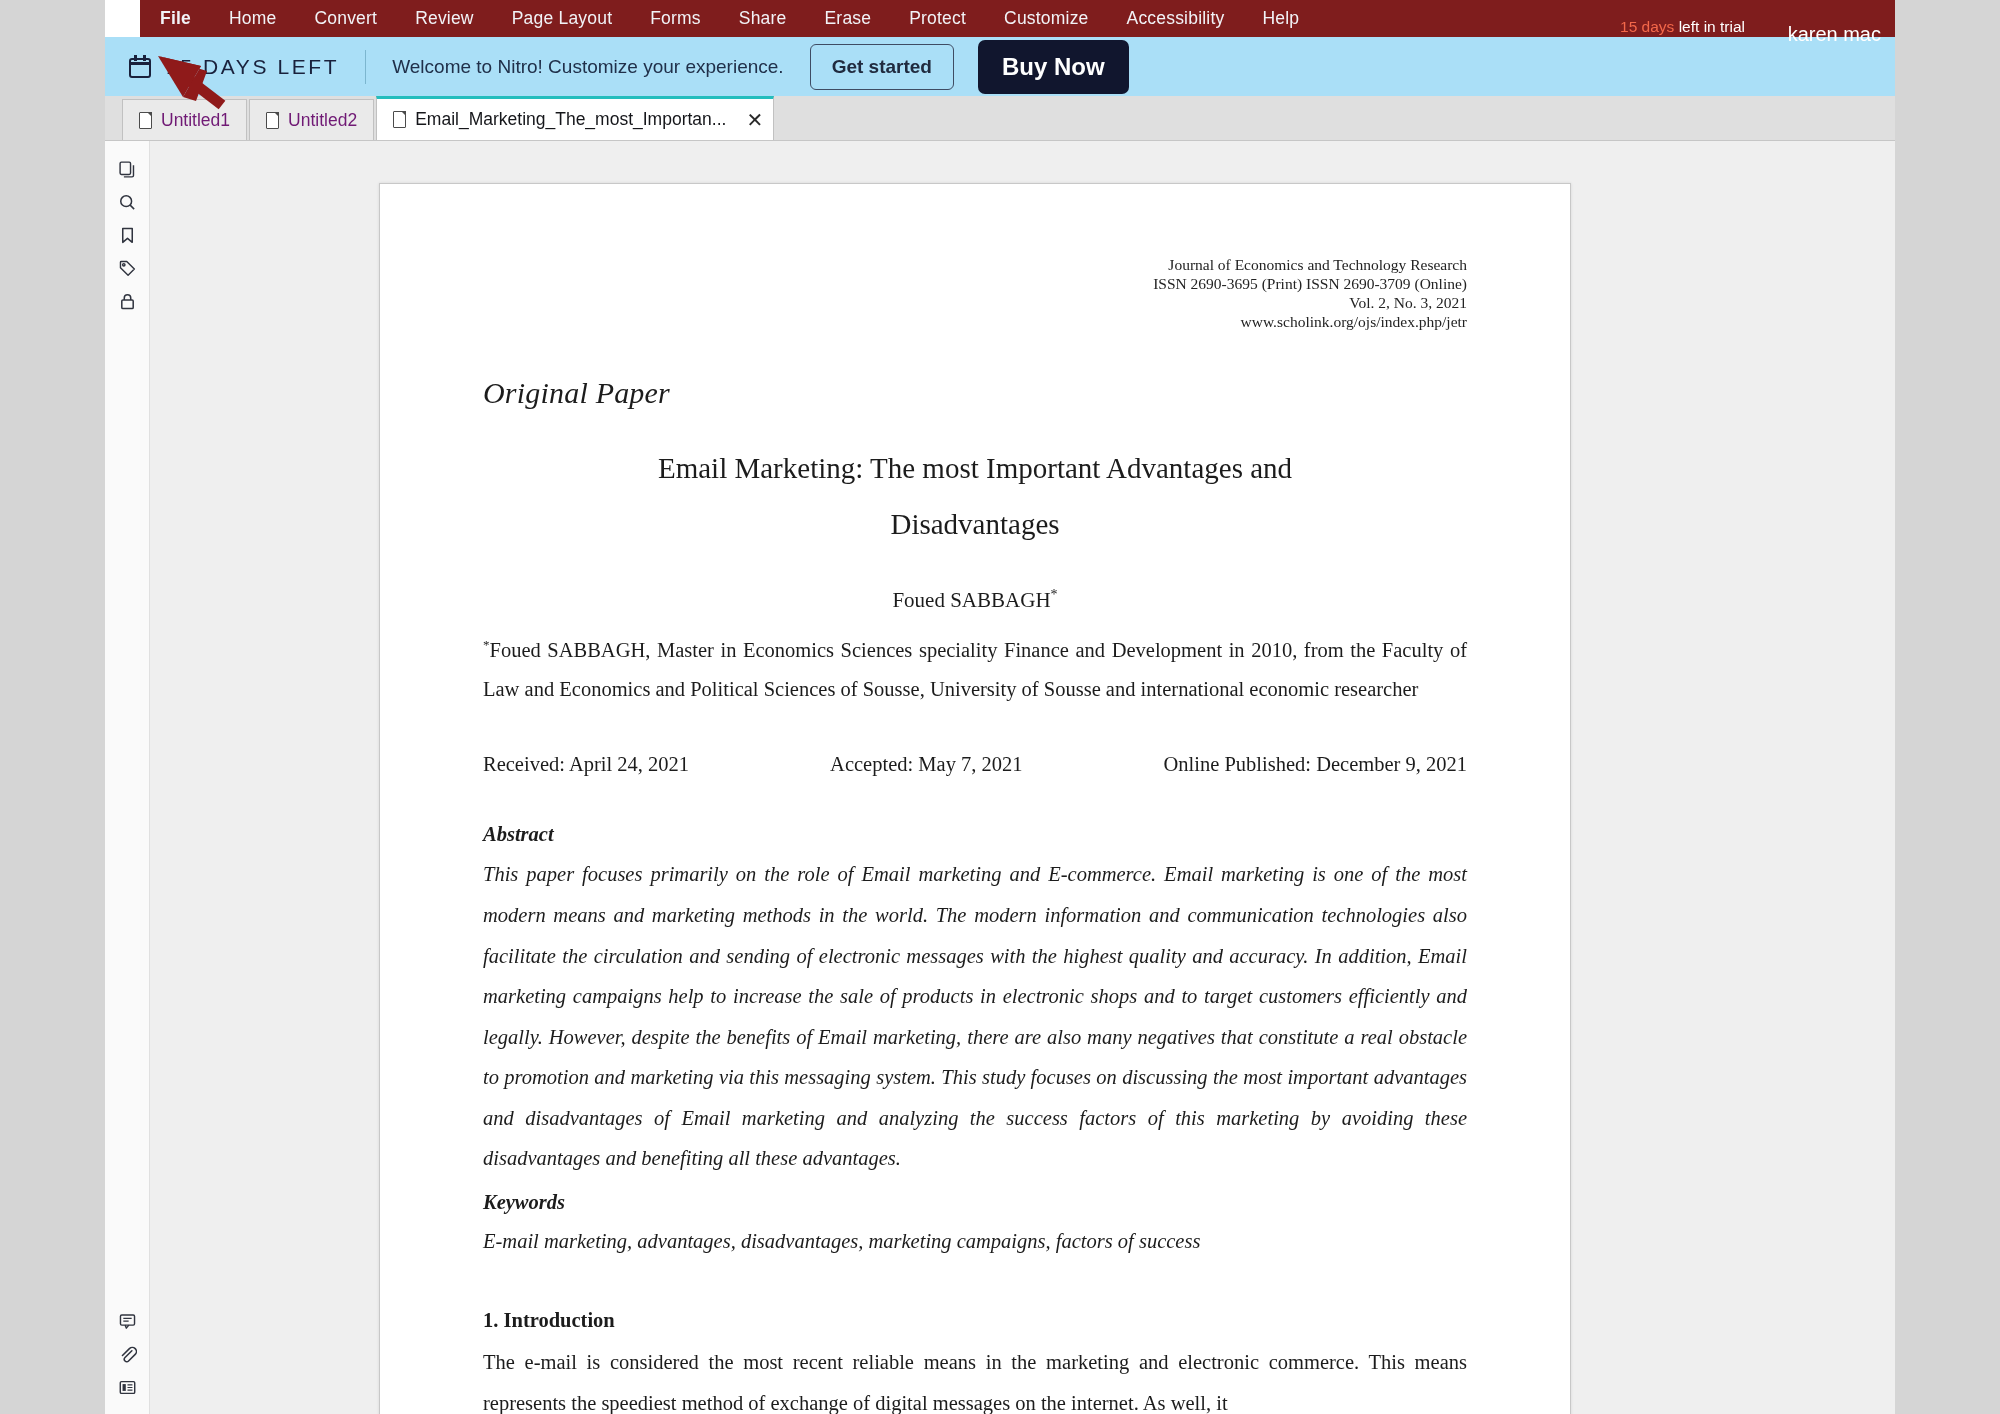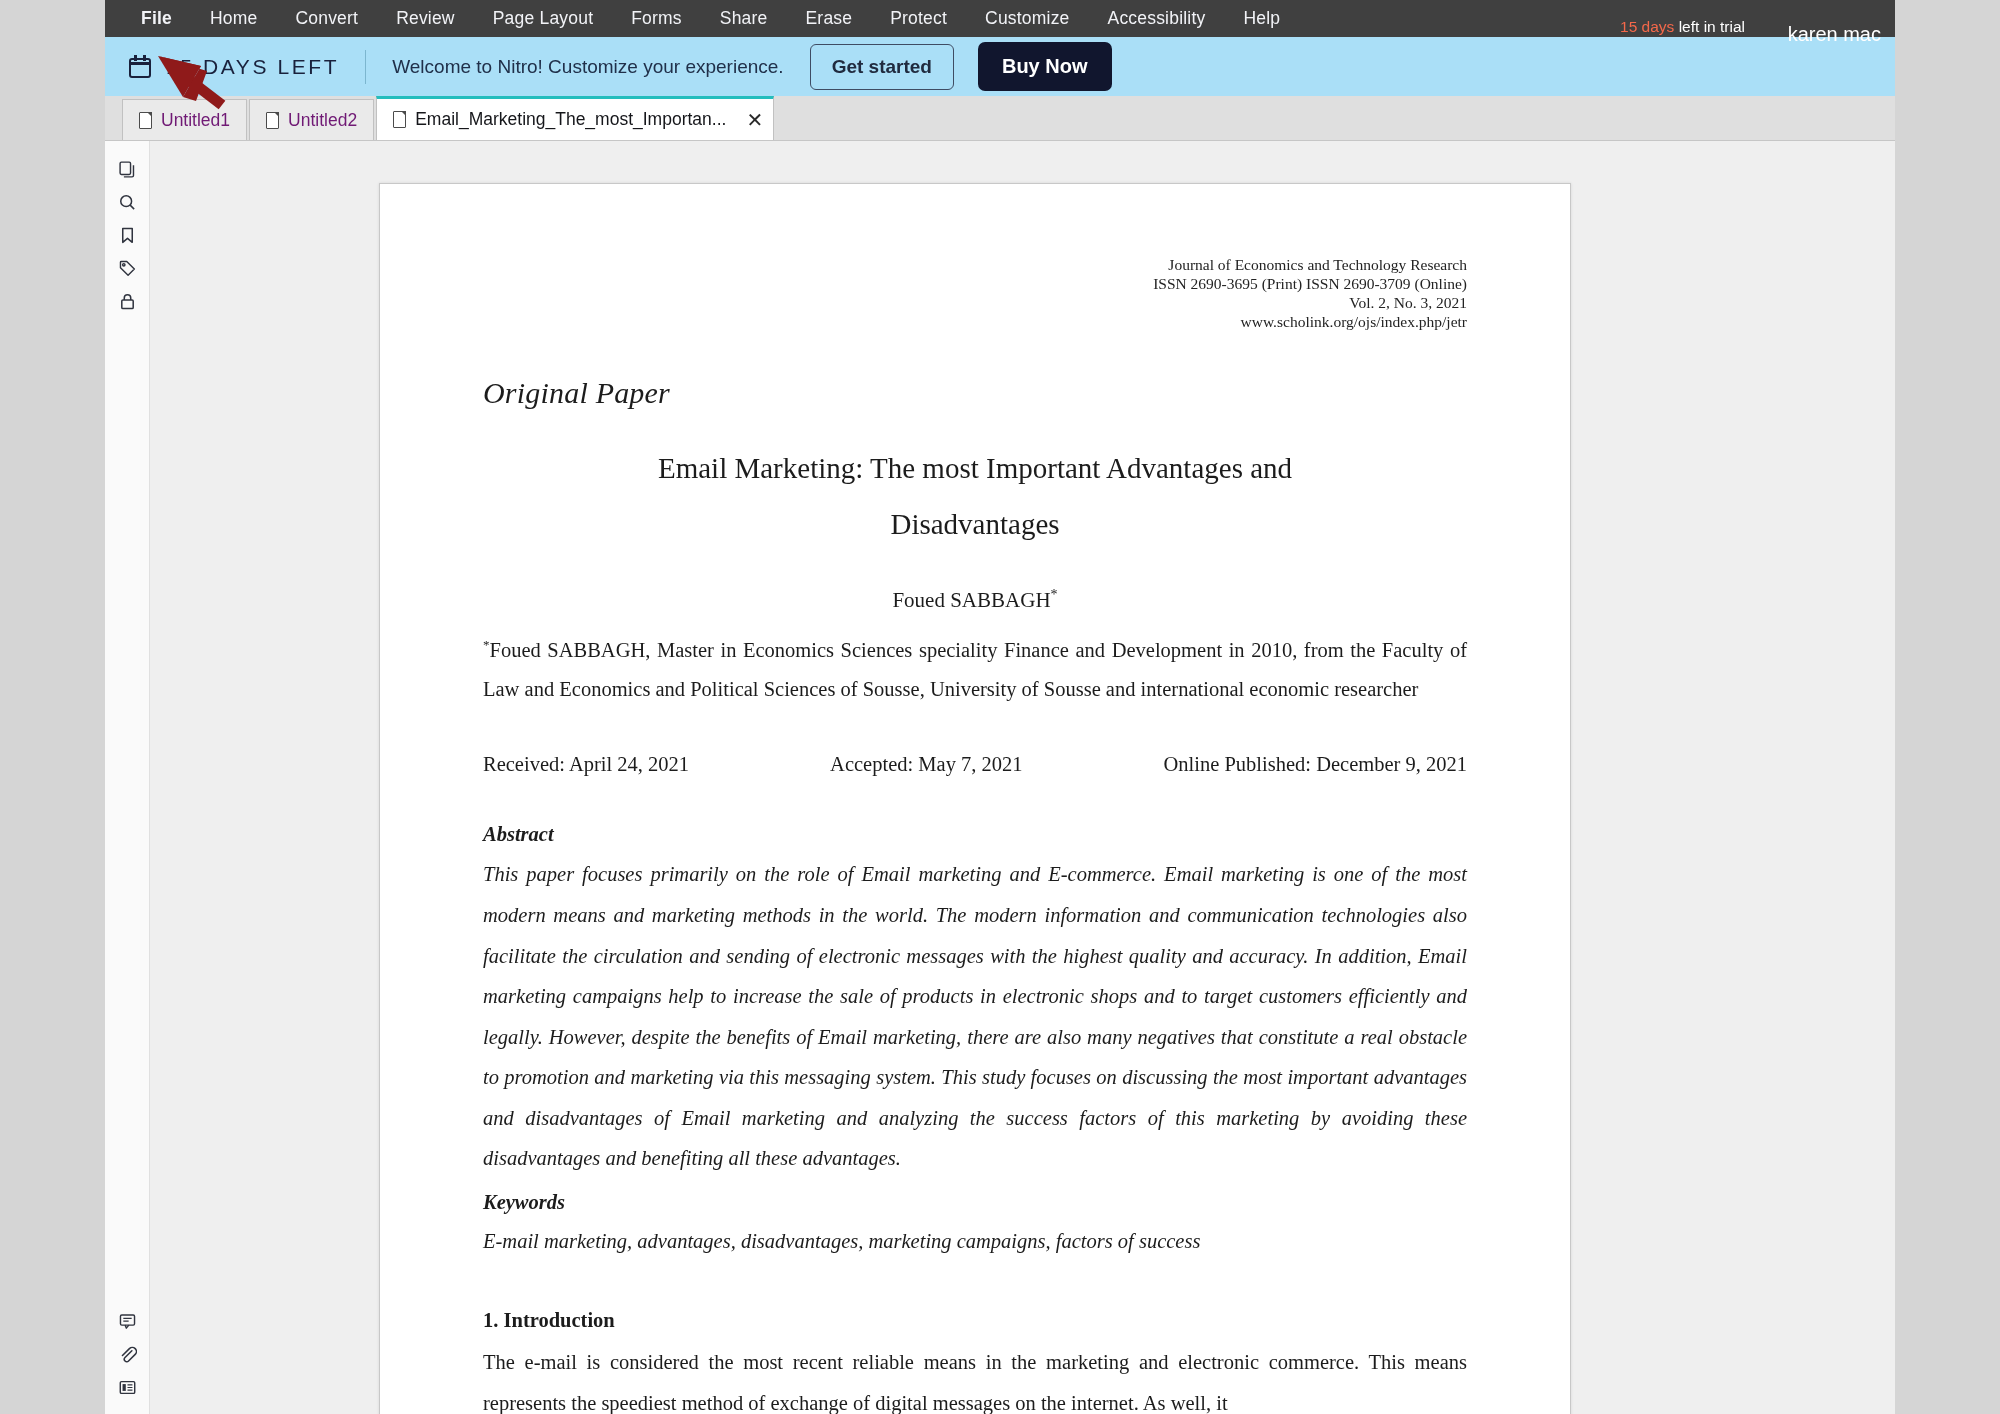--- a/index.html
+++ b/index.html
@@ -17,25 +17,26 @@
     left: 105px; top: 0;
     width: 1790px; height: 1414px;
     background: #ffffff;
     overflow: hidden;
   }
 
   
   #menu-bar {
     position: relative;
     height: 37px;
-    background: #404040;
+    background: #7f1d1d;
     display: flex;
     align-items: center;
-    padding-left: 17px;
+    padding-left: 1px;
     white-space: nowrap;
+    margin-left: 35px;
   }
   .menu-item {
     color: #f2f3f7;
     font-size: 17.5px;
     padding: 0 19px;
     line-height: 37px;
     letter-spacing: .2px;
     cursor: default;
   }
   .menu-item.active { font-weight: bold; }
@@ -93,21 +94,21 @@
     background: transparent;
     color: #202b3f; font-size: 19px; font-weight: bold;
     padding: 11px 21px; cursor: pointer;
     font-family: "Liberation Sans", sans-serif;
     white-space: nowrap;
   }
   #buy-now-btn {
     margin-left: 24px;
     border: none; border-radius: 7px;
     background: #11162e;
-    color: #ffffff; font-size: 20px; font-weight: bold;
+    color: #ffffff; font-size: 24px; font-weight: bold;
     padding: 13px 24px; cursor: pointer;
     font-family: "Liberation Sans", sans-serif;
     white-space: nowrap;
   }
 
   
   #tab-strip {
     height: 45px;
     background: #dfdfdf;
     display: flex;

